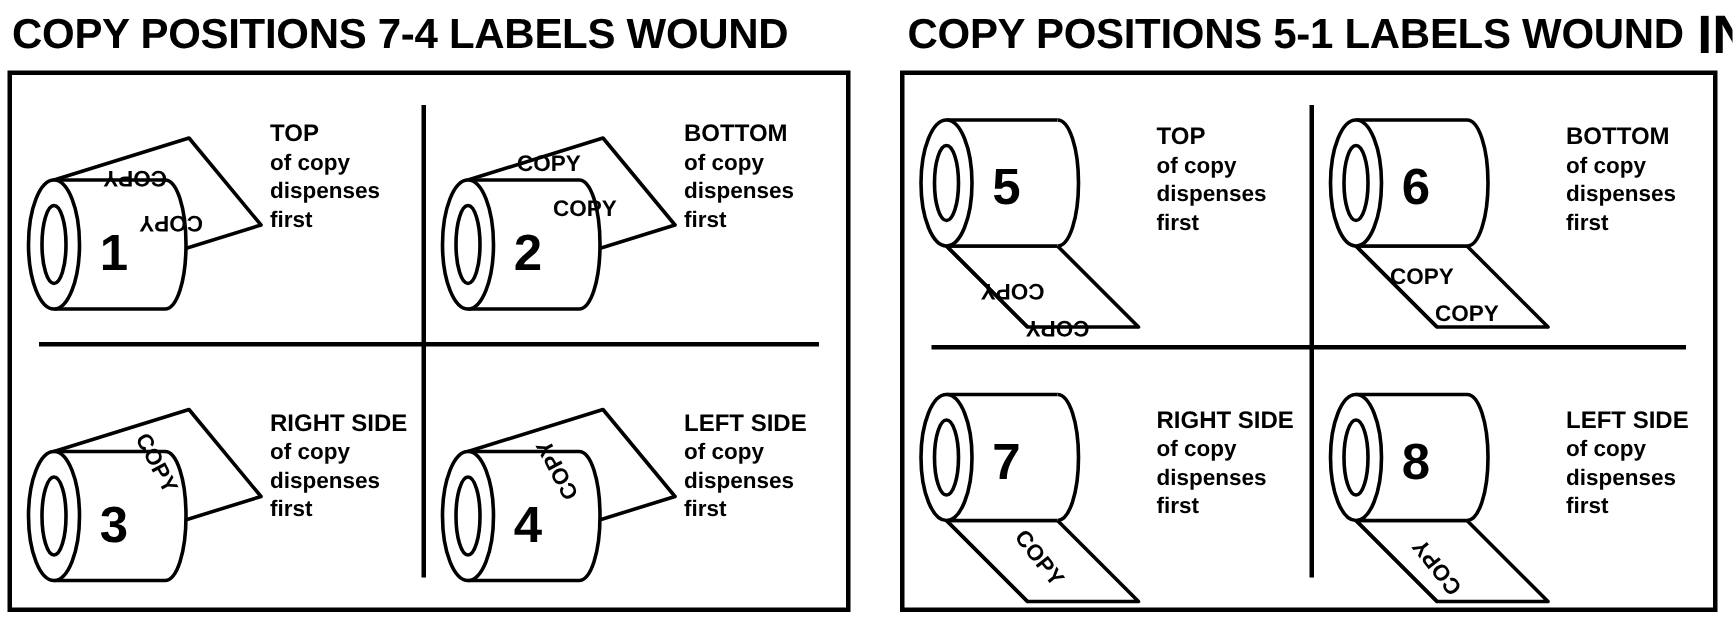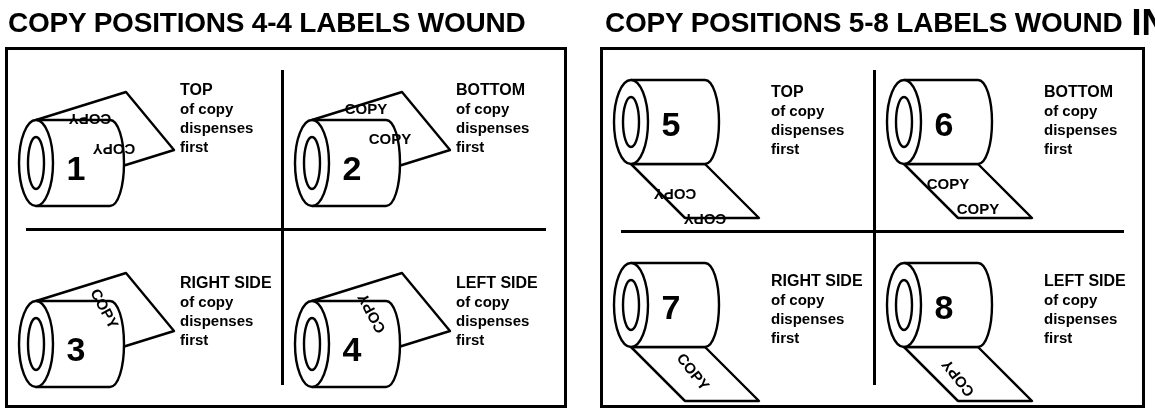--- a/index.html
+++ b/index.html
@@ -133,25 +133,25 @@
     font-size: 34px;
     fill: #000;
   }
 </style>
 </head>
 <body>
 
 <div class="sheet">
 
   <div class="title left">
-    <span class="t-main">COPY POSITIONS 4-4 LABELS WOUND</span>
+    <span class="t-main">COPY POSITIONS 7-4 LABELS WOUND</span>
   </div>
 
   <div class="title right">
-    <span class="t-main">COPY POSITIONS 5-8 LABELS WOUND</span>
+    <span class="t-main">COPY POSITIONS 5-1 LABELS WOUND</span>
     <span class="t-emph">IN</span>
   </div>
 
   <div class="panel left">
     <div class="v-div"></div>
     <div class="h-div"></div>
 
     <div class="cell q1">
       <div class="roll-art">
         <svg width="168" height="160" viewBox="0 0 168 160">

